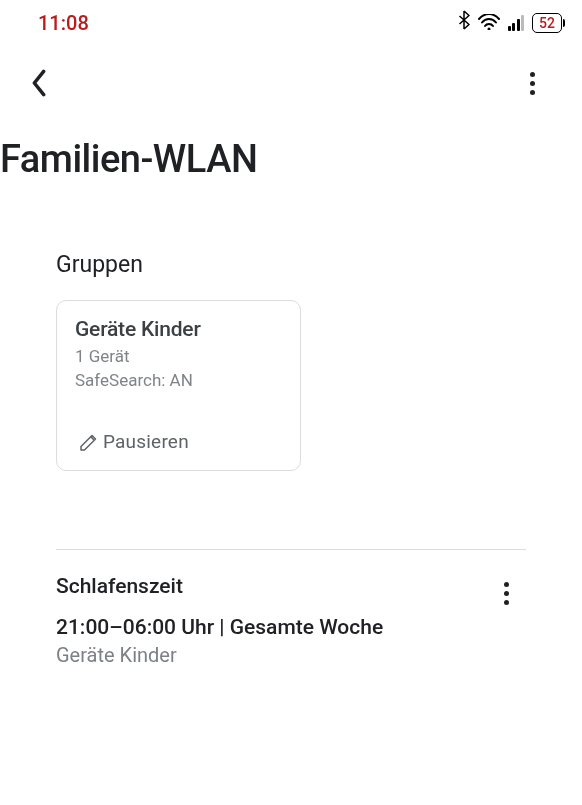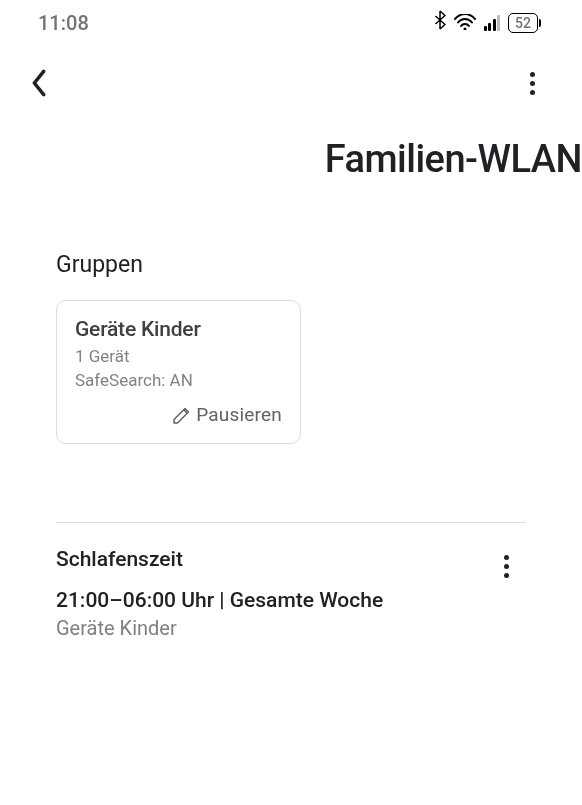--- a/index.html
+++ b/index.html
@@ -12,24 +12,24 @@
       width: 582px;
       height: 805px;
       background: #ffffff;
       color: #202124;
       overflow: hidden;
     }
     .status-bar {
       display: flex;
       justify-content: space-between;
       align-items: center;
-      padding: 10px 44px 6px 38px;
+      padding: 10px 20px 6px 38px;
       font-size: 20px;
       font-weight: 500;
-      color: #737373;
+      color: #b91c1c;
     }
     .status-right {
       display: flex;
       align-items: center;
       gap: 8px;
     }
     .battery-box {
       border: 1.5px solid #000;
       border-radius: 5px;
       padding: 1px 6px;
@@ -75,21 +75,21 @@
       flex-direction: column;
       gap: 4px;
     }
     .dots-vertical span {
       width: 5px;
       height: 5px;
       background: #202124;
       border-radius: 50%;
     }
     .page-title {
-      text-align: right;
+      text-align: left;
       font-size: 38px;
       font-weight: 500;
       color: #202124;
       margin-top: 24px;
       margin-bottom: 70px;
       letter-spacing: -0.5px;
     }
     .section {
       padding: 0 56px;
     }
@@ -113,23 +113,23 @@
       margin-bottom: 4px;
       letter-spacing: -0.2px;
     }
     .group-card-sub {
       font-size: 17px;
       color: #808488;
       line-height: 1.4;
     }
     .group-card-actions {
       display: flex;
-      justify-content: flex-end;
-      align-items: center;
-      margin-top: 8px;
+      justify-content: flex-start;
+      align-items: center;
+      margin-top: 35px;
     }
     .edit-icon-btn {
       width: 28px;
       height: 28px;
       display: flex;
       align-items: center;
       justify-content: center;
       cursor: pointer;
     }
     .pause-btn {

